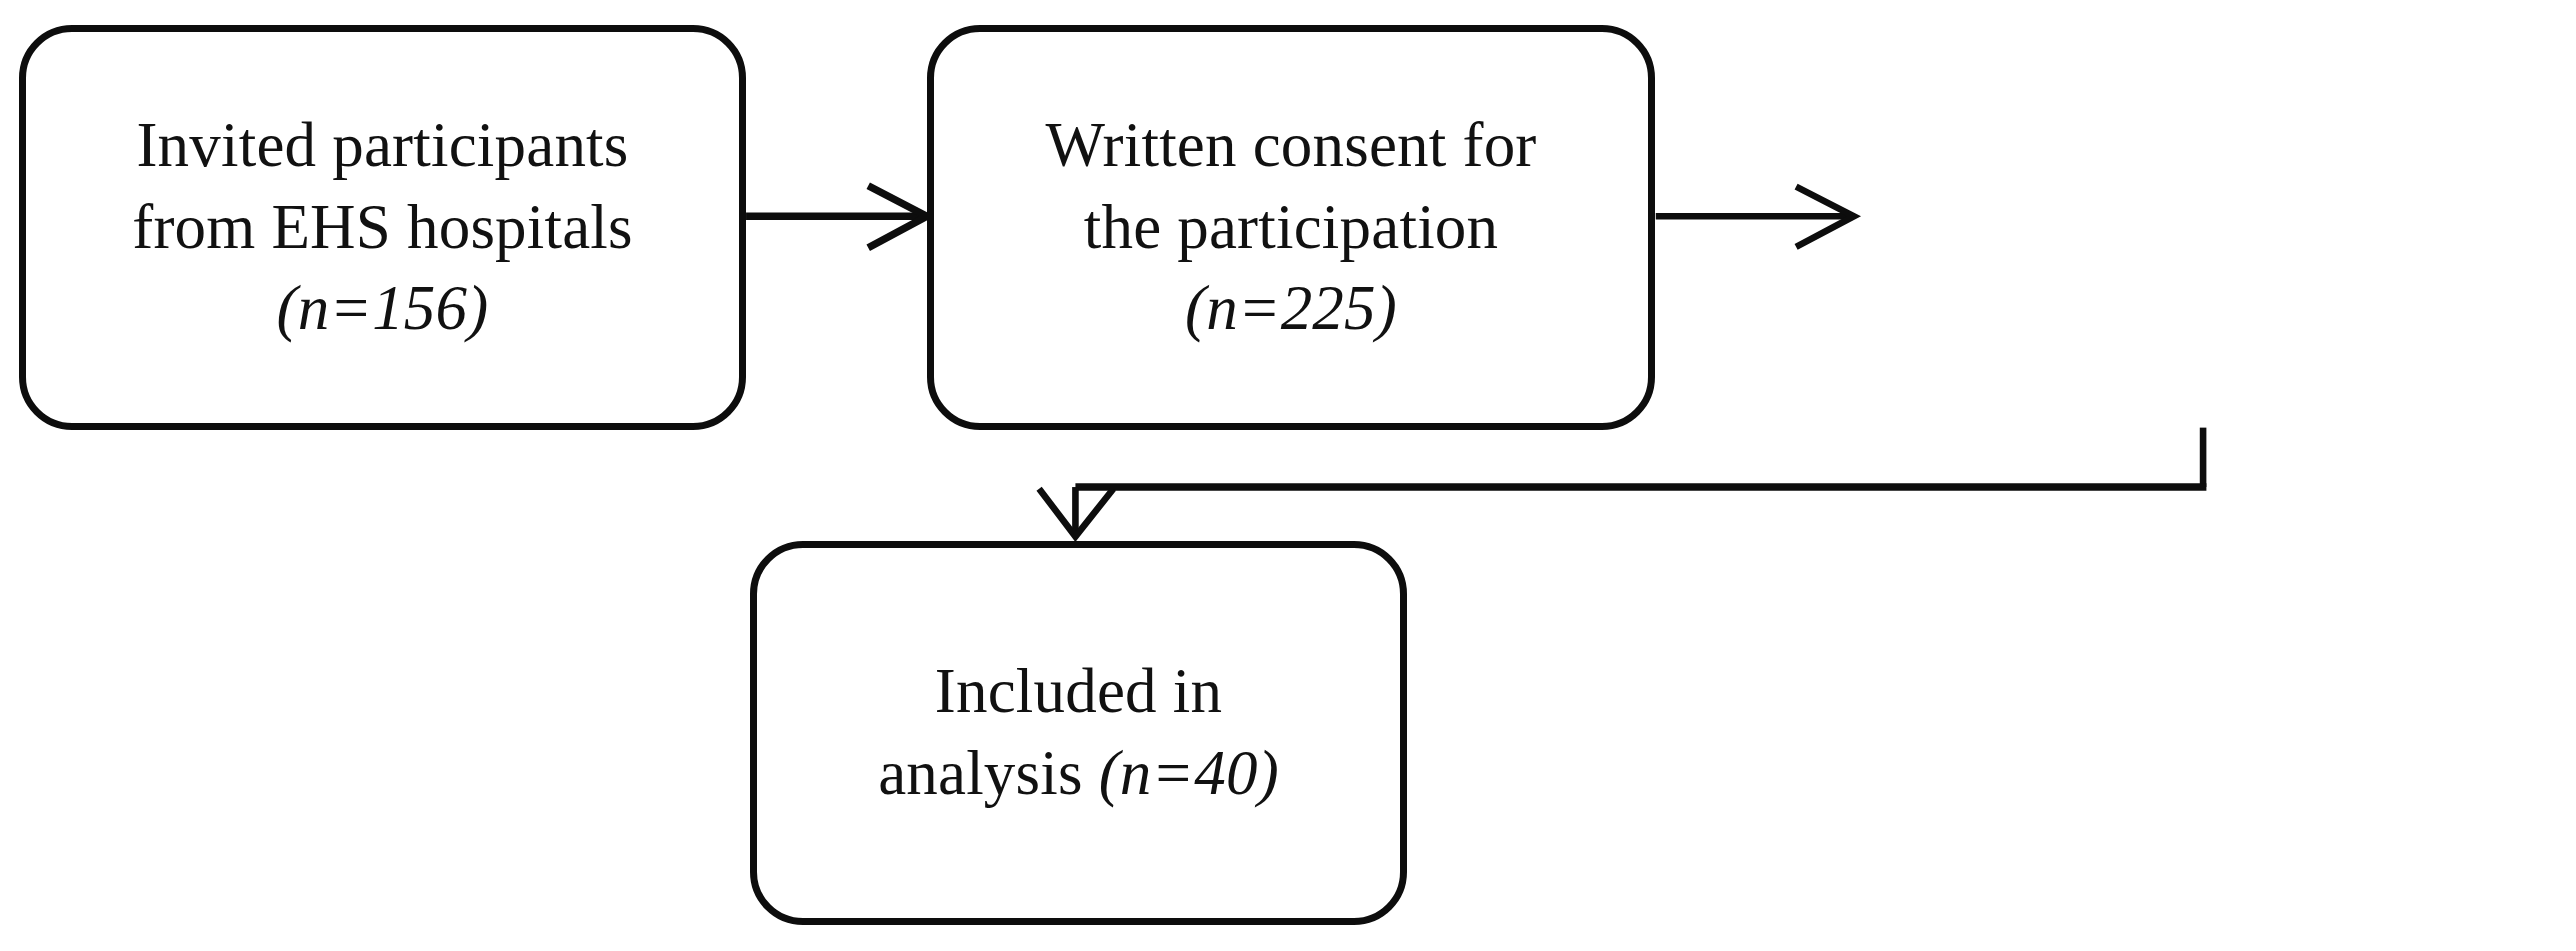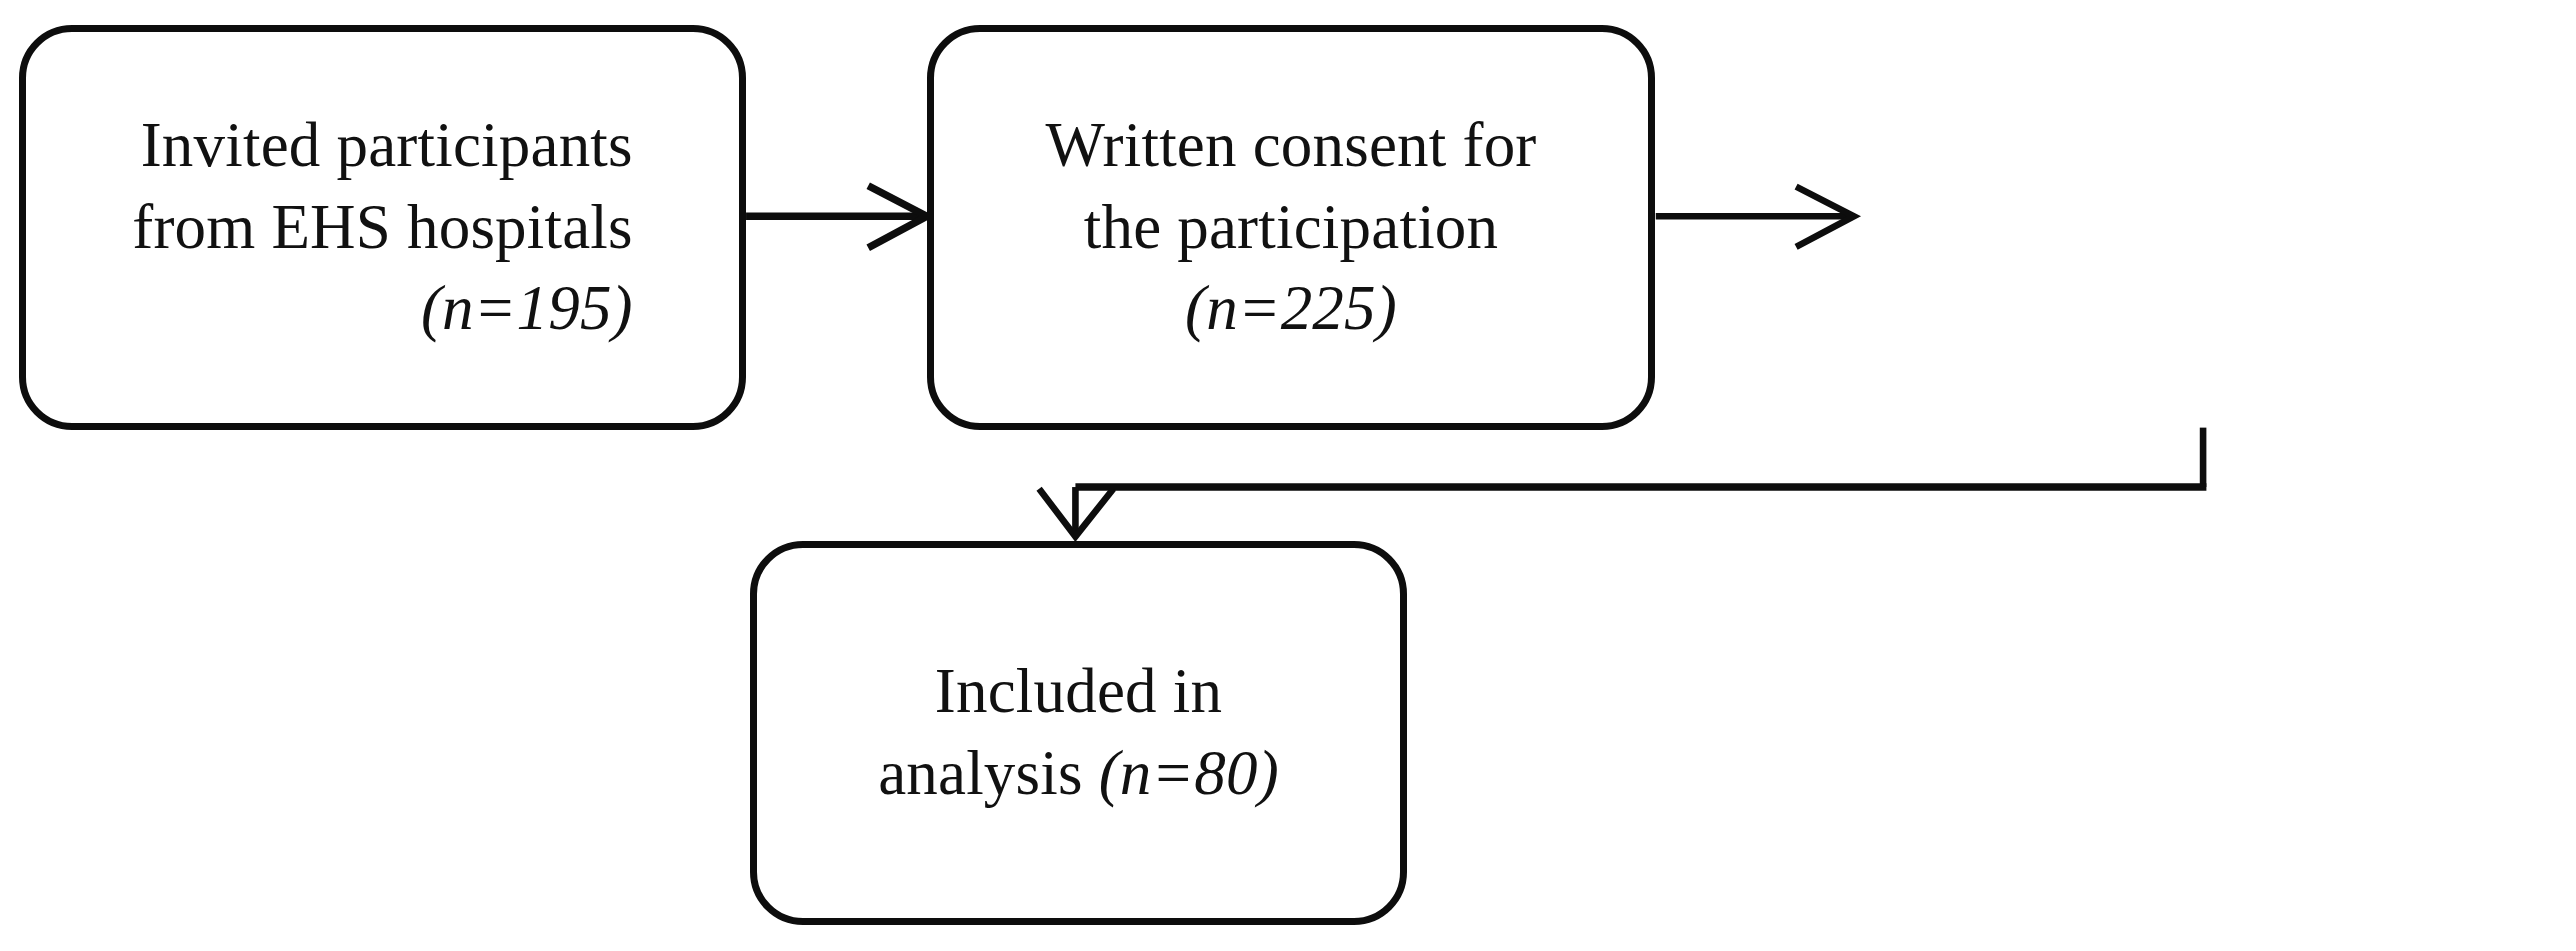--- a/index.html
+++ b/index.html
@@ -42,21 +42,21 @@
     line-height: 1.30;
     color: #111111;
     letter-spacing: 0.2px;
     white-space: pre-line;
     padding: 0 11.6px;
   }
   .node-label em {
     font-style: italic;
   }
   
-  #node-invited    { left: 19px;  top: 25px;  width: 727px; height: 405px; text-align: right; }
+  #node-invited    { left: 19px;  top: 25px;  width: 727px; height: 405px; }
   #node-consent    { left: 927px; top: 25px;  width: 728px; height: 405px; }
   #node-excluded   { left: 1854px; top: 25px;  width: 700px; height: 405px; }
   #node-included   { left: 750px;  top: 541px; width: 657px; height: 384px; }
 
   #node-invited .node-label  { font-size: 63px; }
   #node-consent .node-label  { font-size: 63px; }
   #node-excluded .node-label { font-size: 63px; }
   #node-included .node-label { font-size: 63px; }
 </style>
 </head>
@@ -78,26 +78,26 @@
 
     <g>
       <line x1="2668" y1="518" x2="2668" y2="590" stroke="#0d0d0d" stroke-width="8" stroke-linecap="butt"></line>
       <line x1="2672" y1="590" x2="1302" y2="590" stroke="#0d0d0d" stroke-width="9" stroke-linecap="butt"></line>
       <line x1="1302" y1="590" x2="1302" y2="648" stroke="#0d0d0d" stroke-width="8" stroke-linecap="butt"></line>
       <polyline points="1258,592 1302,650 1348,592" fill="none" stroke="#0d0d0d" stroke-width="8" stroke-linecap="butt" stroke-linejoin="miter"></polyline>
     </g>
   </svg>
 
   <div class="node" id="node-invited">
-    <div class="node-label">Invited participants<br>from EHS  hospitals<br><em>(n=195)</em></div>
+    <div class="node-label">Invited participants<br>from EHS  hospitals<br><em>(n=156)</em></div>
   </div>
 
   <div class="node" id="node-consent">
     <div class="node-label">Written consent for<br>the participation<br><em>(n=225)</em></div>
   </div>
 
 
   <div class="node" id="node-included">
-    <div class="node-label">Included in<br>analysis <em>(n=80)</em></div>
+    <div class="node-label">Included in<br>analysis <em>(n=40)</em></div>
   </div>
 
 </div>
 
 
 </body></html>

